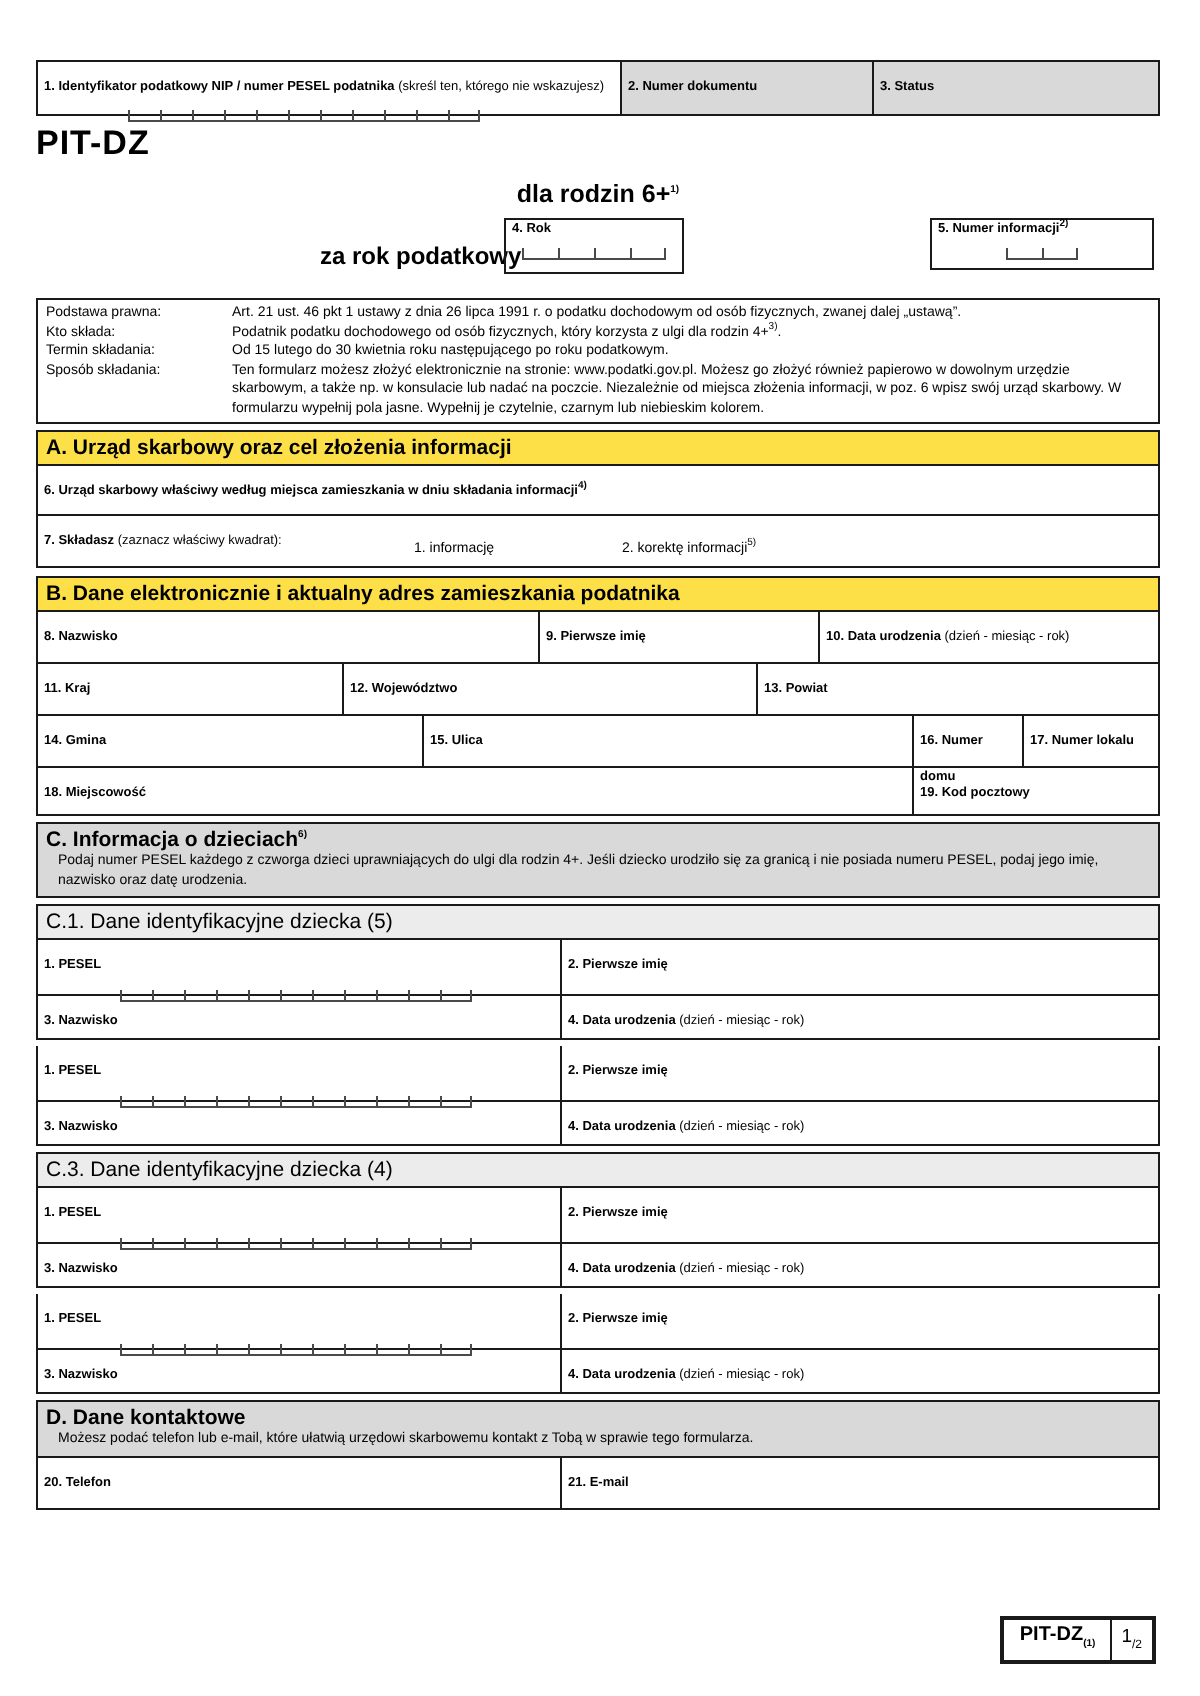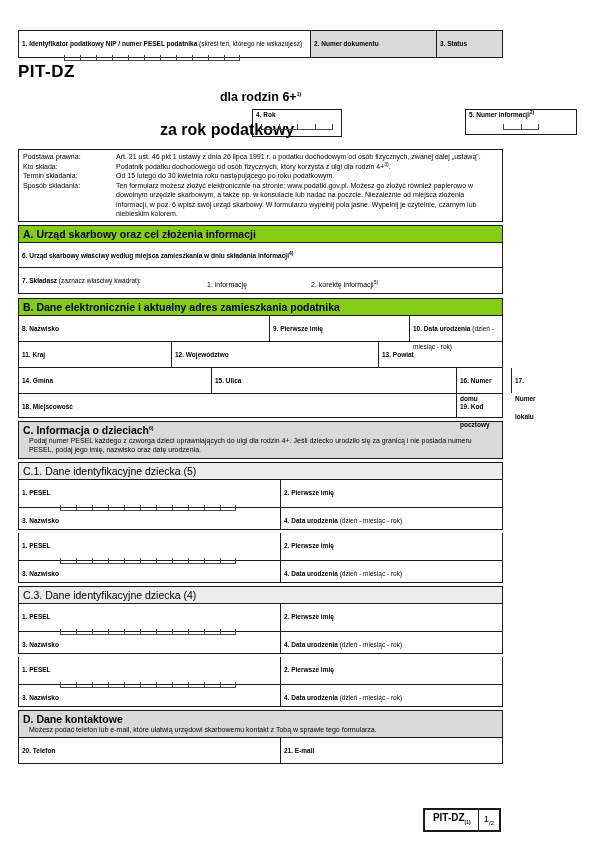--- a/index.html
+++ b/index.html
@@ -1,18 +1,18 @@
 <!DOCTYPE html>
 <html><head>
 <meta charset="utf-8">
 <style>
   html,body{margin:0;padding:0;background:#fff;}
   body{width:600px;height:848px;position:relative;overflow:hidden;
        font-family:"Liberation Sans", sans-serif;color:#000;}
-  .sheet{position:absolute;left:18px;top:30px;width:485px;}
+  .sheet{position:absolute;left:18px;top:30px;width:562px;}
 
   
   .bx{border:1px solid #1a1a1a;box-sizing:border-box;}
   .lbl{font-size:6.5px;font-weight:bold;line-height:8px;}
   .note{font-weight:normal;}
   sup.fs{font-size:5px;line-height:0;}
 
   
   .comb{display:flex;}
   .comb .comb-cell{width:16px;height:6px;border-left:1px solid #4a4a4a;border-bottom:1px solid #4a4a4a;box-sizing:border-box;}
@@ -24,33 +24,33 @@
   .top-table .c1{width:292px;border-right:1px solid #1a1a1a;padding:1px 3px;box-sizing:border-box;}
   .top-table .c2{width:126px;border-right:1px solid #1a1a1a;background:#d9d9d9;padding:1px 3px;box-sizing:border-box;}
   .top-table .c3{flex:1;background:#d9d9d9;padding:1px 3px;box-sizing:border-box;}
   .c1 .comb{margin:5px 0 0 42px;}
 
   .logo{font-size:17px;font-weight:bold;letter-spacing:.5px;margin-top:4px;height:20px;}
 
   .title{margin-top:8px;text-align:center;font-weight:bold;font-size:12.5px;line-height:15px;}
 
   .year-row{position:relative;height:32px;margin-top:4px;}
-  .year-label{position:absolute;left:142px;top:12px;font-weight:bold;font-size:16px;}
+  .year-label{position:absolute;left:142px;top:12px;font-weight:bold;font-size:12px;}
   .rok-box{position:absolute;left:234px;top:0;width:90px;height:28px;}
   .num-box{position:absolute;left:447px;top:0;width:112px;height:26px;}
   .rok-box .lbl,.num-box .lbl{display:block;padding:1px 3px;}
   .rok-box .comb{margin:4px auto 0 auto;width:72px;}
   .num-box .comb{margin:4px auto 0 auto;width:36px;}
 
   .legal{margin-top:8px;padding:2px 0;font-size:7px;line-height:9.5px;}
   .legal-row{display:flex;}
   .legal-label{width:93px;flex-shrink:0;padding-left:4px;}
   .legal-text{flex:1;padding-right:6px;}
 
-  .sec-bar{background:#84cc16;font-weight:bold;font-size:10.5px;padding:2px 4px;line-height:12px;}
+  .sec-bar{background:#fde047;font-weight:bold;font-size:10.5px;padding:2px 4px;line-height:12px;}
   .sec-head{background:#d9d9d9;padding:2px 4px 3px 4px;}
   .sec-head .sec-title{font-weight:bold;font-size:10.5px;line-height:12px;}
   .sec-head .sec-desc{font-size:7px;line-height:9.5px;padding-left:6px;font-weight:normal;}
 
   .frow{display:flex;border:1px solid #1a1a1a;border-top:none;box-sizing:border-box;}
   .fcell{padding:1px 3px;box-sizing:border-box;position:relative;}
   .fcell + .fcell{border-left:1px solid #1a1a1a;}
   .h26{height:26px;} .h25{height:25px;} .h24{height:24px;} .h28{height:28px;} .h22{height:22px;}
 
   .opt1{position:absolute;left:188px;top:13px;font-size:7px;}

